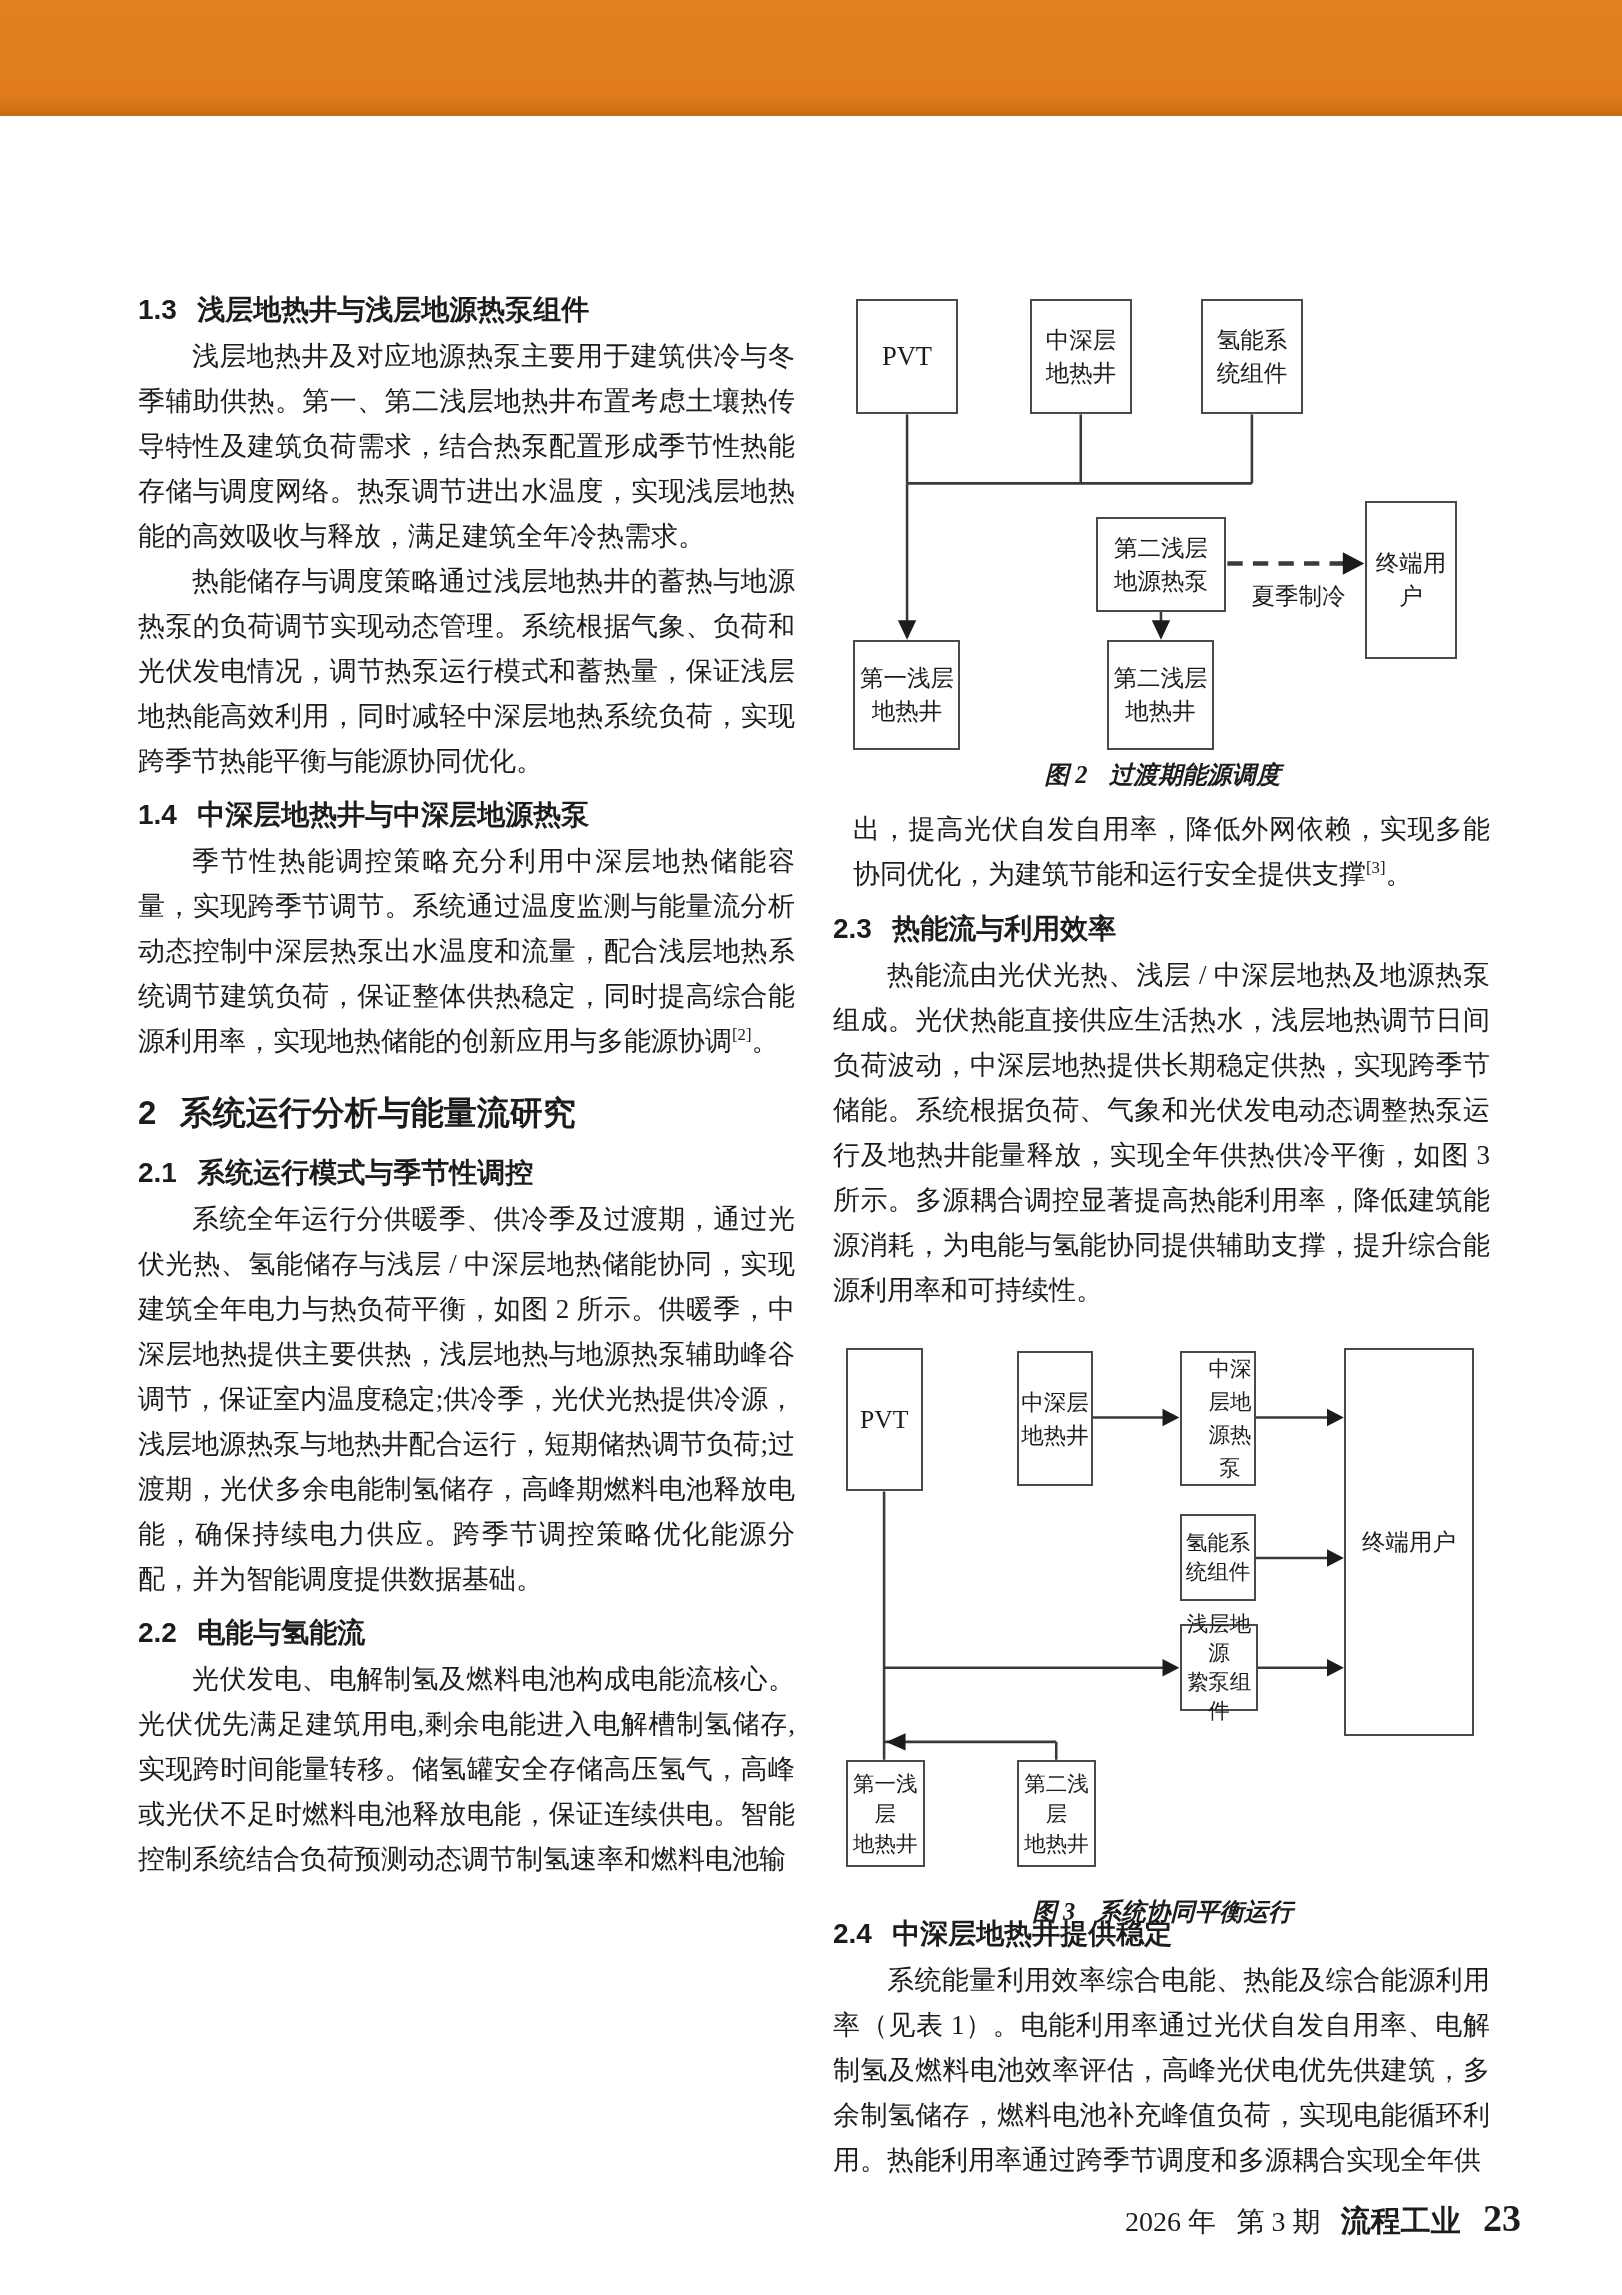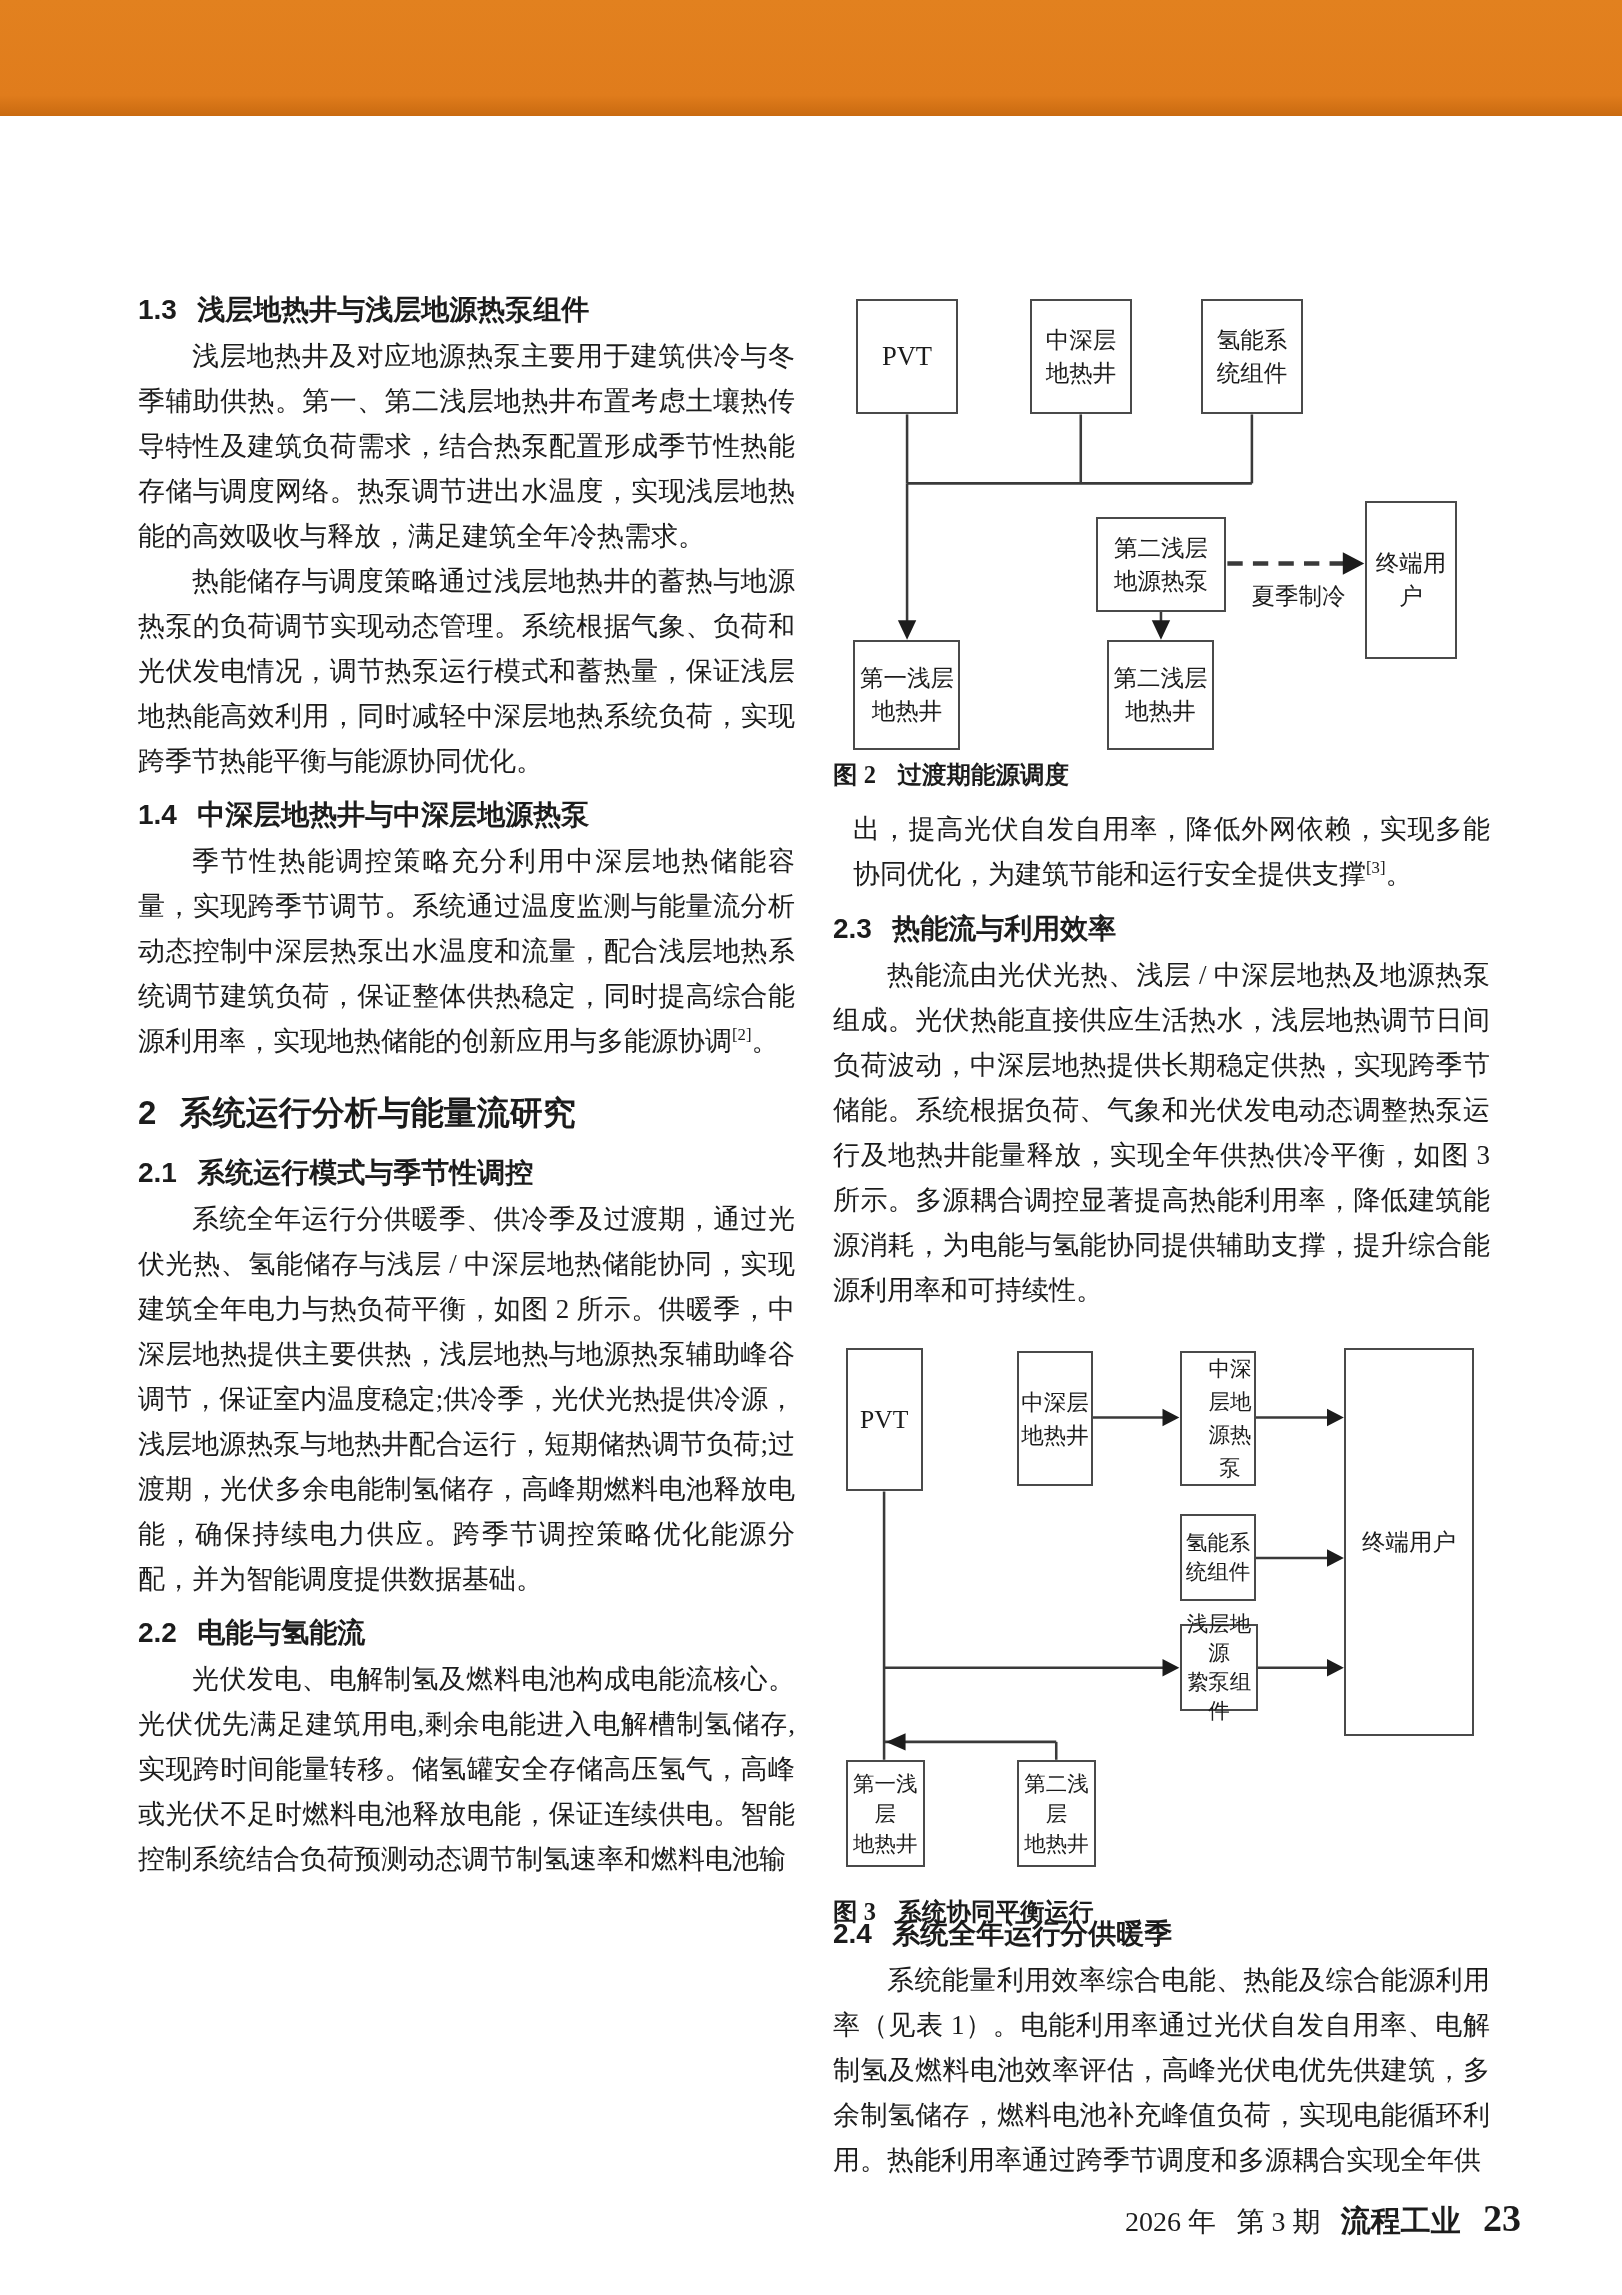--- a/index.html
+++ b/index.html
@@ -45,22 +45,22 @@
     border:2.6px solid #4a4a4a;background:#fff;
     display:flex;align-items:center;justify-content:center;
     text-align:center;font-size:23.5px;line-height:33px;
     white-space:pre-line;text-indent:0;
   }
   .flabel{
     position:absolute;font-size:23.5px;line-height:26.6px;
     text-align:center;text-indent:0;
   }
   .fcaption{
-    position:absolute;left:0;width:100%;text-align:left;
-    font-weight:bold;font-size:24.5px;line-height:31px;text-indent:0;
+    position:absolute;left:0;width:100%;text-align:center;
+    font-weight:bold;font-size:24.5px;line-height:31px;text-indent:0;font-style:italic;
   }
   .fcaption .cnum{margin-right:21.5px;}
   .footer{
     position:absolute;top:2198px;right:102px;
     font-size:28px;line-height:41px;white-space:nowrap;
   }
   .footer .jname{font-weight:bold;font-size:30px;margin-left:13.3px;}
   .footer .pno{font-weight:bold;font-size:38px;margin-left:15.3px;}
   .footer .seg{margin-left:13.3px;}
 </style>
@@ -165,21 +165,21 @@
     <div class="fbox" style="left:12.8px;top:427px;width:79px;height:107px;font-size:21.5px;line-height:30px;">第一浅层
 地热井</div>
     <div class="fbox" style="left:184px;top:427px;width:79px;height:107px;font-size:21.5px;line-height:30px;">第二浅层
 地热井</div>
     <div class="fcaption" style="top:563px;">
       <span class="cnum">图 3</span><span>系统协同平衡运行</span>
     </div>
   </div>
 
   <div class="h3">
-    <span class="num">2.4</span><span>系统全年运行分供暖季</span>
+    <span class="num">2.4</span><span>中深层地热井提供稳定</span>
   </div>
   <p class="body">系统能量利用效率综合电能、热能及综合能源利用率（见表 1）。电能利用率通过光伏自发自用率、电解制氢及燃料电池效率评估，高峰光伏电优先供建筑，多余制氢储存，燃料电池补充峰值负荷，实现电能循环利用。热能利用率通过跨季节调度和多源耦合实现全年供</p>
 </div>
 
 <div class="footer">
   <span>2026 年</span>
   <span class="seg">第 3 期</span>
   <span class="jname">流程工业</span>
   <span class="pno">23</span>
 </div>

